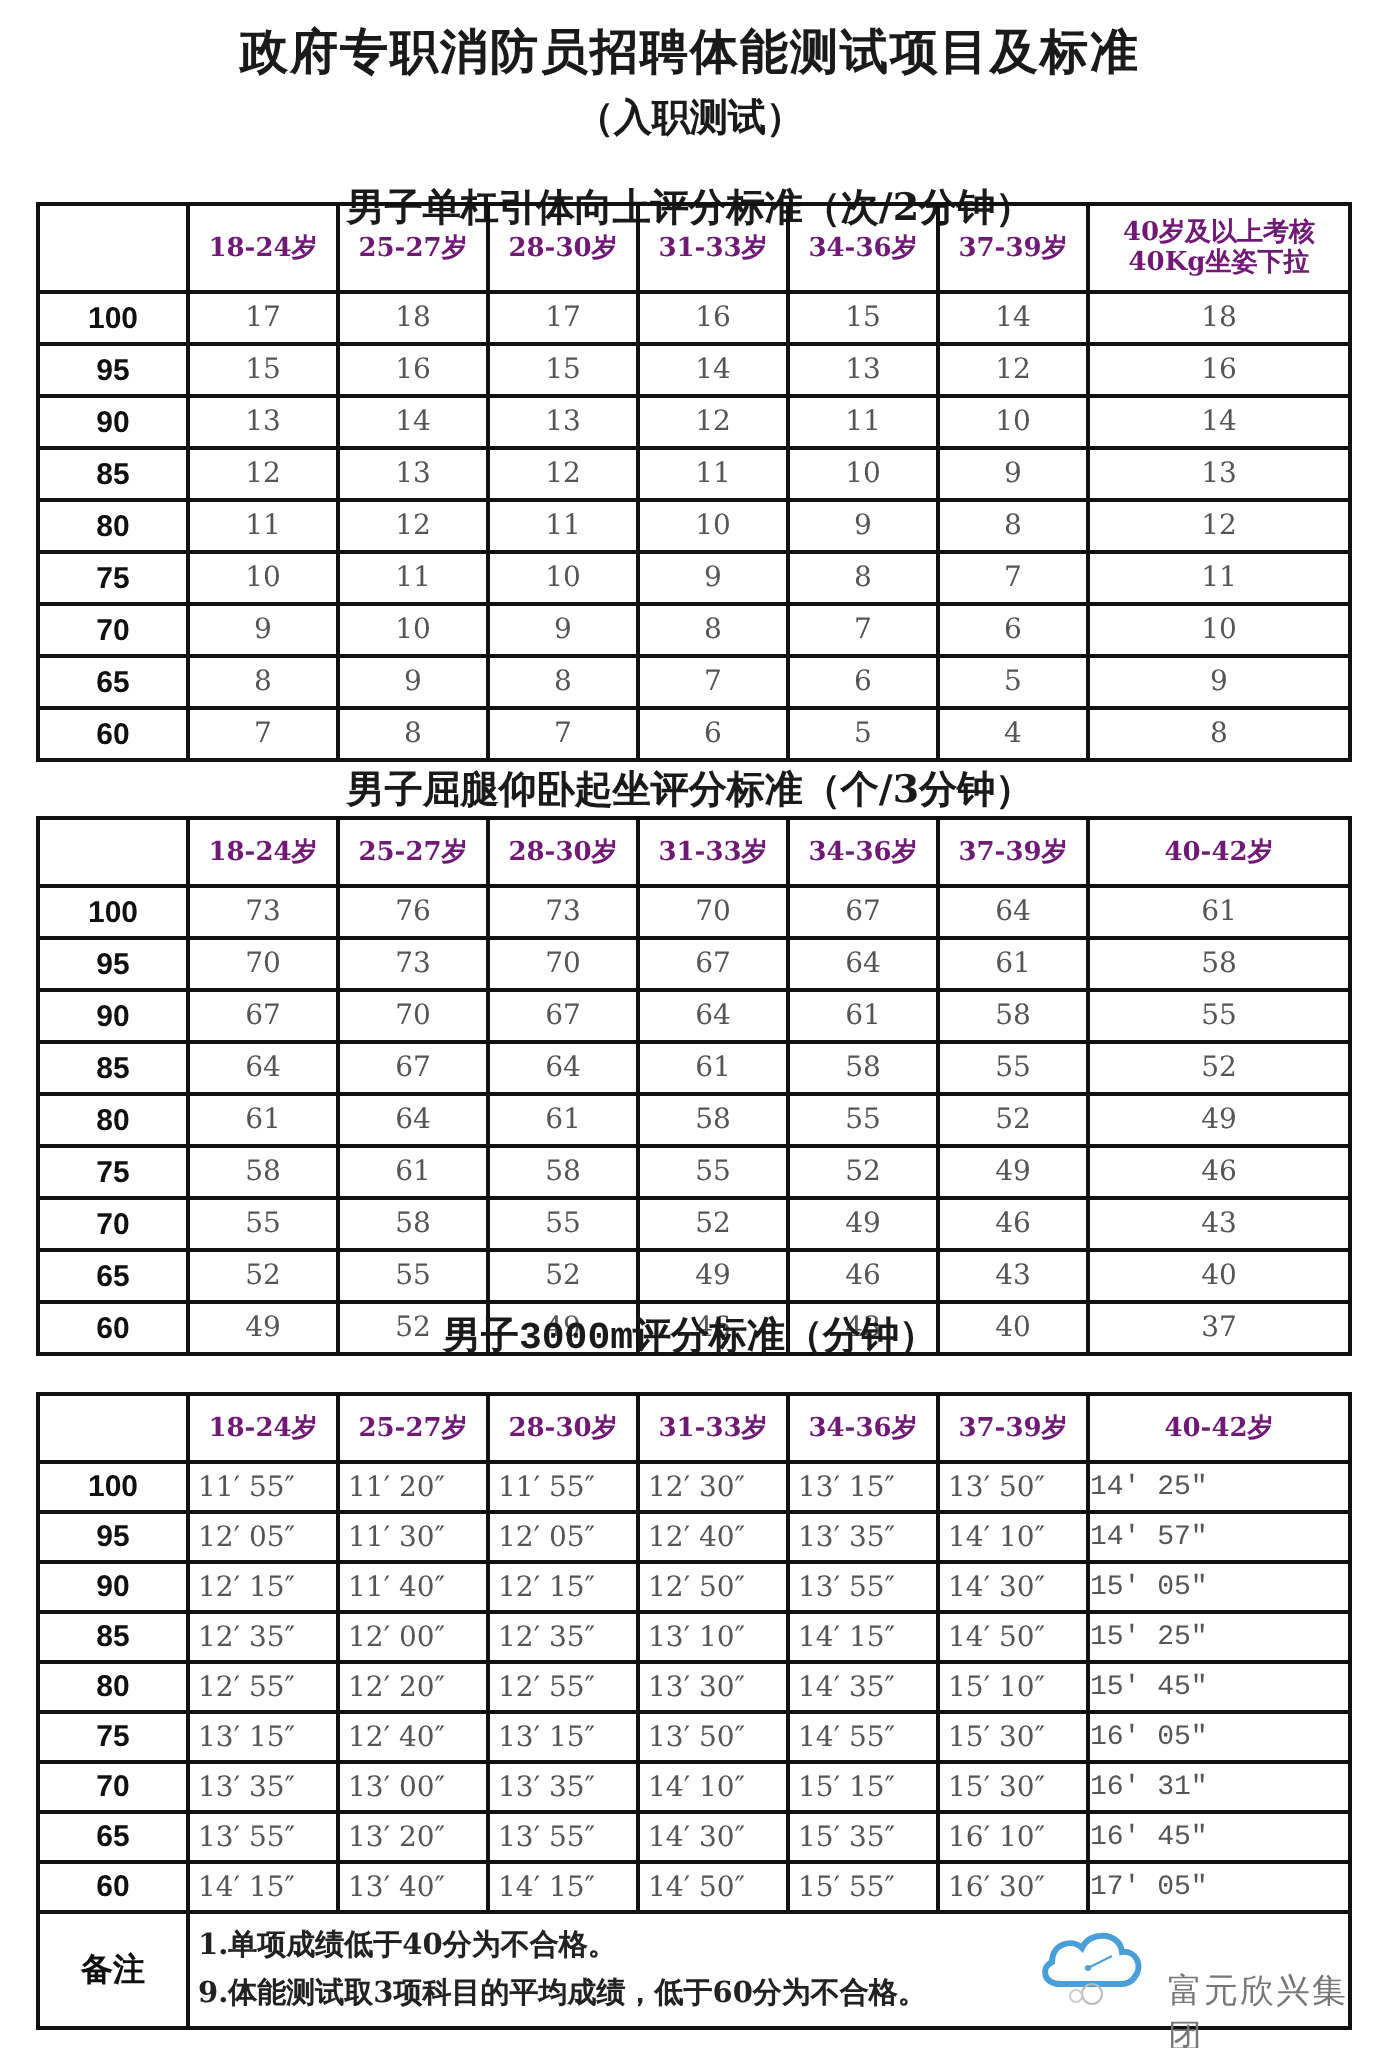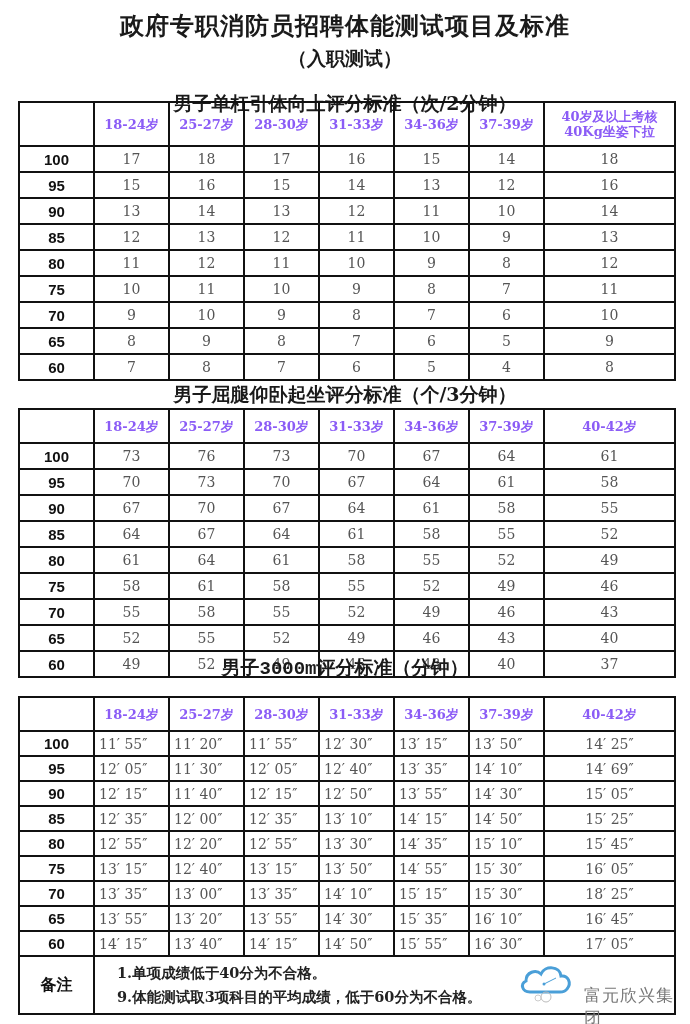--- a/index.html
+++ b/index.html
@@ -3,27 +3,27 @@
 <meta charset="utf-8">
 <style>
   html,body{margin:0;padding:0;background:#fff;}
   body{width:690px;height:1024px;position:relative;overflow:hidden;font-family:"DejaVu Serif","Liberation Serif",serif;color:#111;}
   .title{position:absolute;left:0;width:690px;text-align:center;font-weight:bold;color:#1a1a1a;}
   .t-main{top:10px;font-size:24px;letter-spacing:1px;}
   .t-sub{top:46px;font-size:19px;}
   .sec{font-size:19px;}
   table{position:absolute;left:18px;width:656px;border-collapse:collapse;table-layout:fixed;}
   td,th{border:2px solid #111;text-align:center;padding:0;font-weight:normal;overflow:hidden;white-space:nowrap;}
-  th{font-size:13px;font-weight:bold;color:#8b5cf6;line-height:15px;}
+  th{font-size:13px;font-weight:bold;color:#701a75;line-height:15px;}
   td.score{font-family:"Liberation Sans","DejaVu Sans",sans-serif;font-weight:bold;font-size:15px;color:#111;}
   td.val{font-size:14px;color:#555;}
   td.tval{font-size:14px;color:#555;text-align:left;padding-left:4px;}
-  td.tval.last{text-align:center;padding-left:0;}
+  td.tval.last{padding-left:0;font-family:Liberation Mono, monospace;}
   .note-label{font-size:16px;font-weight:bold;}
-  .note-text{text-align:left;padding-left:22px;font-size:14.5px;font-weight:bold;line-height:24px;white-space:normal;color:#222;}
+  .note-text{text-align:left;padding-left:4px;font-size:14.5px;font-weight:bold;line-height:24px;white-space:normal;color:#222;}
   .watermark{position:absolute;left:516px;top:962px;width:160px;height:50px;}
   .wm-text{position:absolute;left:68px;top:22px;font-family:"DejaVu Sans",sans-serif;font-size:17px;color:#777;letter-spacing:1px;}
 </style>
 </head>
 <body>
 
 <div class="title t-main">政府专职消防员招聘体能测试项目及标准</div>
 <div class="title t-sub">（入职测试）</div>
 
 <div class="title sec" style="top:91px;">男子单杠引体向上评分标准（次/2分钟）</div>
@@ -301,21 +301,21 @@
         <td class="tval last">14′ 25″</td>
       </tr>
       <tr style="height: 25px;">
         <td class="score">95</td>
         <td class="tval">12′ 05″</td>
         <td class="tval">11′ 30″</td>
         <td class="tval">12′ 05″</td>
         <td class="tval">12′ 40″</td>
         <td class="tval">13′ 35″</td>
         <td class="tval">14′ 10″</td>
-        <td class="tval last">14′ 69″</td>
+        <td class="tval last">14′ 57″</td>
       </tr>
       <tr style="height: 25px;">
         <td class="score">90</td>
         <td class="tval">12′ 15″</td>
         <td class="tval">11′ 40″</td>
         <td class="tval">12′ 15″</td>
         <td class="tval">12′ 50″</td>
         <td class="tval">13′ 55″</td>
         <td class="tval">14′ 30″</td>
         <td class="tval last">15′ 05″</td>
@@ -351,21 +351,21 @@
         <td class="tval last">16′ 05″</td>
       </tr>
       <tr style="height: 25px;">
         <td class="score">70</td>
         <td class="tval">13′ 35″</td>
         <td class="tval">13′ 00″</td>
         <td class="tval">13′ 35″</td>
         <td class="tval">14′ 10″</td>
         <td class="tval">15′ 15″</td>
         <td class="tval">15′ 30″</td>
-        <td class="tval last">18′ 25″</td>
+        <td class="tval last">16′ 31″</td>
       </tr>
       <tr style="height: 25px;">
         <td class="score">65</td>
         <td class="tval">13′ 55″</td>
         <td class="tval">13′ 20″</td>
         <td class="tval">13′ 55″</td>
         <td class="tval">14′ 30″</td>
         <td class="tval">15′ 35″</td>
         <td class="tval">16′ 10″</td>
         <td class="tval last">16′ 45″</td>

